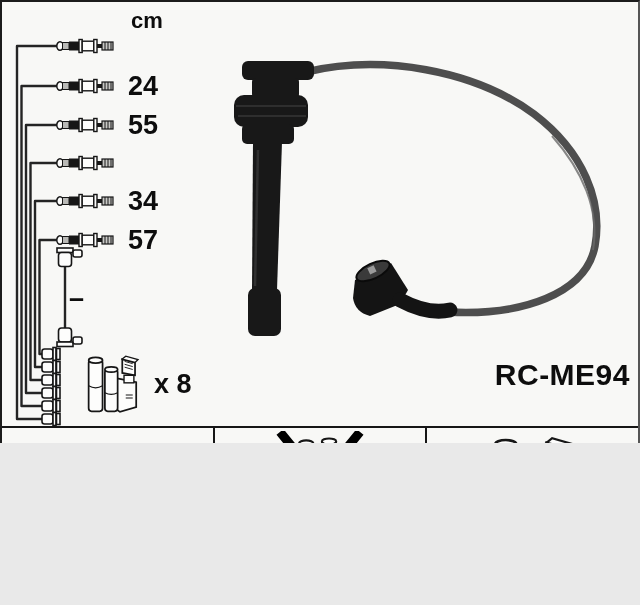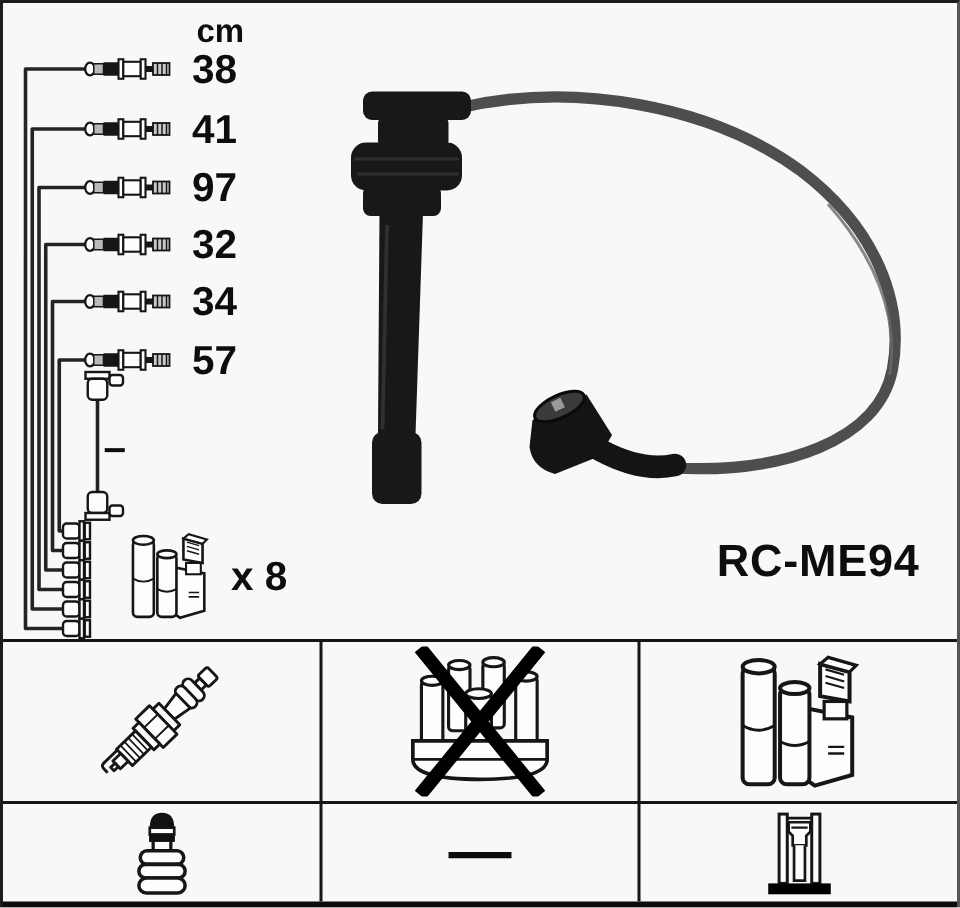--- a/index.html
+++ b/index.html
@@ -1,34 +1,34 @@
 <!DOCTYPE html>
 <html><head>
 <meta charset="utf-8">
 <style>
   html,body{margin:0;padding:0;background:#e9e9e9;}
   #card{
-    position:relative;width:640px;height:605px;box-sizing:border-box;
+    position:relative;width:640px;height:443px;box-sizing:border-box;
     background:#f8f8f6;overflow:hidden;
     border-top:2px solid #1c1c1c;border-left:2px solid #1c1c1c;border-right:2px solid #555;
     font-family:"Liberation Sans",sans-serif;color:#0d0d0d;
   }
   .abs{position:absolute;}
   
   .unit{left:129px;top:6px;font-size:22px;font-weight:bold;}
   .len{left:126px;width:60px;font-size:27px;font-weight:bold;line-height:32px;letter-spacing:0;}
   .r0{top:28px}.r1{top:68px}.r2{top:107px}.r3{top:145px}.r4{top:183px}.r5{top:222px}
   .conn{left:54px;width:58px;height:16px;}
   .c0{top:36px}.c1{top:76px}.c2{top:115px}.c3{top:153px}.c4{top:191px}.c5{top:230px}
   .diagram-dash{left:67px;top:283px;font-size:27px;font-weight:bold;line-height:27px;}
   .qty{left:152px;top:367px;font-size:27px;font-weight:bold;}
   .coil-diagram{left:82px;top:344px;width:58px;height:76px;}
   .routing{left:0;top:0;width:640px;height:424px;}
   .photo{left:220px;top:48px;width:402px;height:294px;}
-  .code{right:25px;top:356px;font-size:30px;font-weight:bold;text-align:right;letter-spacing:0.5px;}
+  .code{right:8px;top:356px;font-size:30px;font-weight:bold;text-align:right;letter-spacing:0.5px;}
   .stock{right:20px;top:391px;font-size:19px;font-weight:bold;text-align:right;}
   
   .grid{left:0;top:424px;width:638px;height:180px;border-top:2px solid #161616;
         border-bottom:5px solid #0c0c0c;box-sizing:border-box;display:flex;flex-direction:column;}
   .grow{display:flex;flex:0 0 auto;}
   .grow1{height:108px;border-bottom:2px solid #161616;box-sizing:border-box;}
   .grow2{height:65px;}
   .gcell{flex:0 0 auto;display:flex;align-items:center;justify-content:center;box-sizing:border-box;}
   .gc1{width:213px;border-right:2px solid #161616;}
   .gc2{width:212px;border-right:2px solid #161616;}
@@ -172,24 +172,22 @@
         <rect x="23" y="1.5" width="3.2" height="13" fill="#fdfdfc" stroke="#161616" stroke-width="1.4"></rect>
         <rect x="26.2" y="3.2" width="11.6" height="9.6" fill="#fdfdfc" stroke="#161616" stroke-width="1.4"></rect>
         <rect x="37.8" y="1.5" width="3.2" height="13" fill="#fdfdfc" stroke="#161616" stroke-width="1.4"></rect>
         <rect x="41" y="6" width="5" height="4" fill="#161616"></rect>
         <rect x="46" y="4" width="11" height="8" fill="#c9c9c6" stroke="#161616" stroke-width="1.2"></rect>
         <path d="M49 4v8 M52 4v8 M55 4v8" stroke="#161616" stroke-width="1"></path>
       </g>
     </svg>
 
   <div class="abs unit">cm</div>
-  <div class="abs len r0">38</div>
-  <div class="abs len r1">41</div>
-  <div class="abs len r2">97</div>
-  <div class="abs len r3">32</div>
+  <div class="abs len r1">24</div>
+  <div class="abs len r2">55</div>
   <div class="abs len r4">34</div>
   <div class="abs len r5">57</div>
 
   <div class="abs diagram-dash">–</div>
 
   <svg class="abs coil-diagram" viewBox="0 0 100 110">
     <path d="M55 45 L90 52 L90 95 L62 103 L55 98 Z" fill="#fdfdfc" stroke="#161616" stroke-width="3"></path>
     <path d="M66 12 L88 18 L88 40 L66 36 Z" fill="#fdfdfc" stroke="#161616" stroke-width="3"></path>
     <path d="M66 12 L72 7 L93 13 L88 18 Z" fill="#fdfdfc" stroke="#161616" stroke-width="2.4"></path>
     <path d="M70 16 l14 4 M70 21 l14 4 M70 26 l14 4" stroke="#161616" stroke-width="1.6" fill="none"></path>

